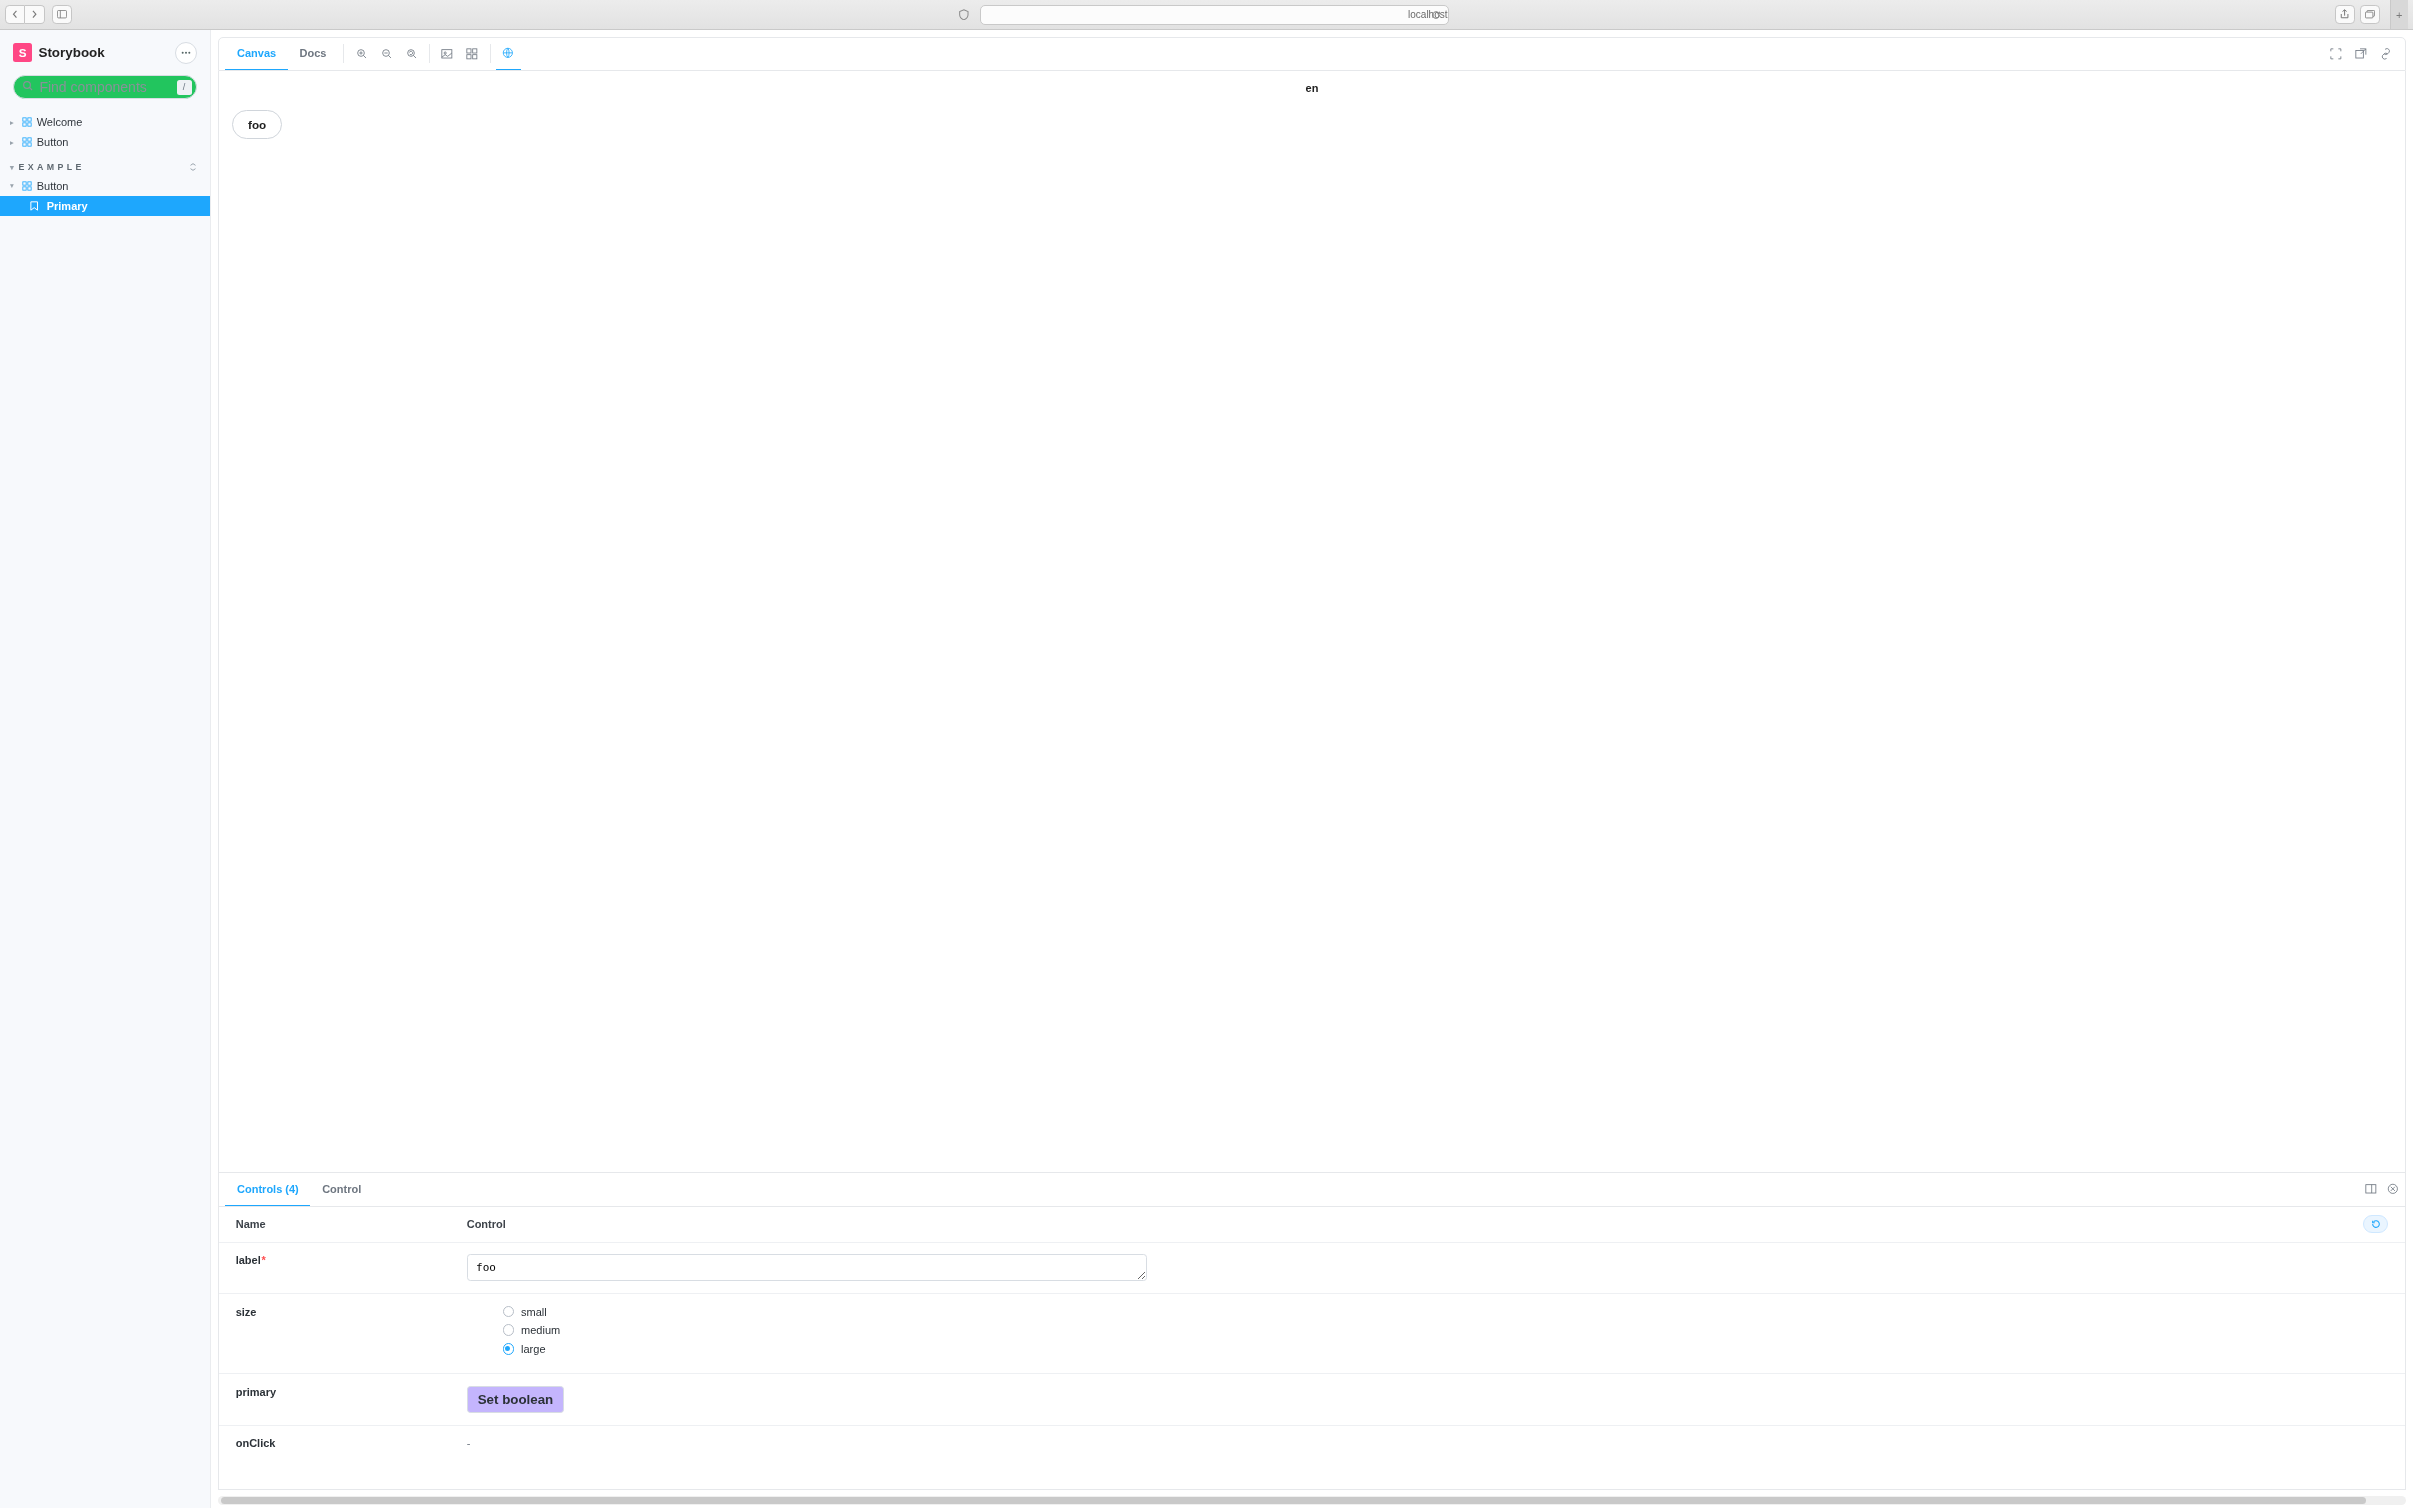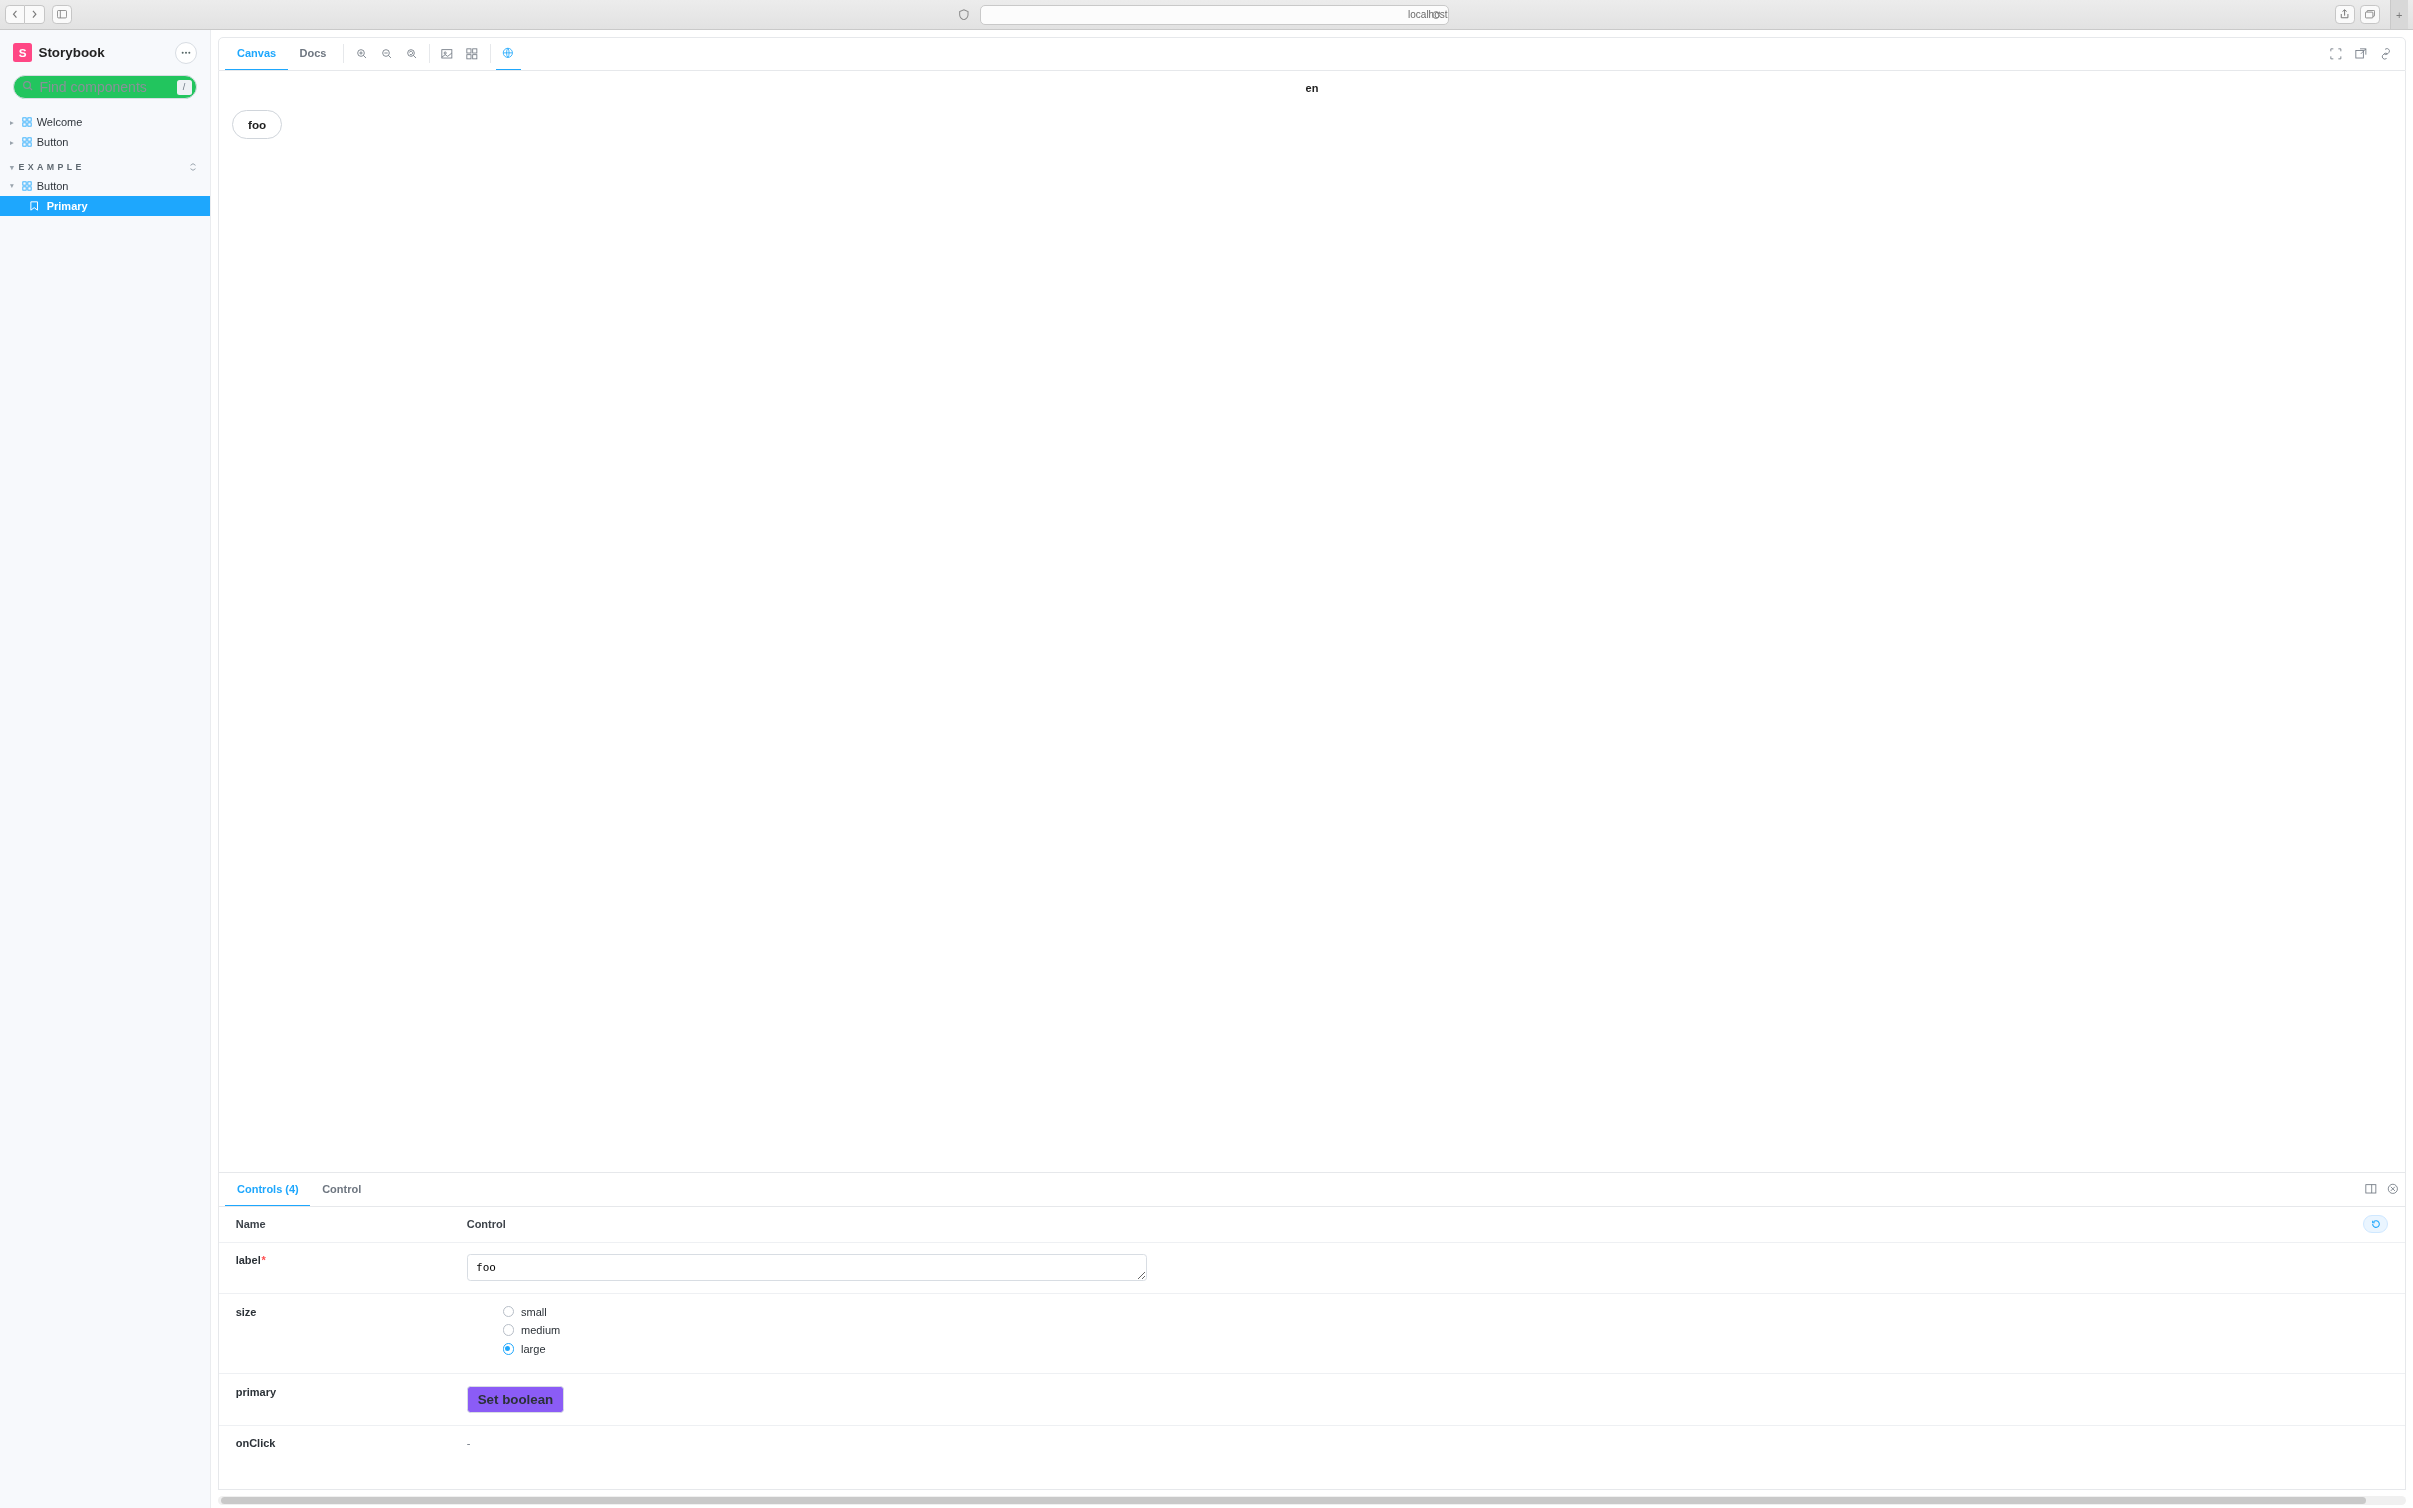--- a/index.html
+++ b/index.html
@@ -78,21 +78,21 @@
   .ctrl-name{ width:231px; font-weight:700; color:#2b3137;}
   .required{color:#ff4d4f; margin-left:0.8px;}
   .color-btn{ display:flex; align-items:center; gap:6.7px; border:0.8px solid #d8dde3; border-radius:3.4px; padding:5px 8.4px; color:#8a9199; background:#fff; width:201px; justify-content:space-between;}
   .color-swatch{ width:13.4px; height:13.4px; border:0.8px dashed #c9ced4; border-radius:2.5px; background:repeating-conic-gradient(#eee 0 25%, #fff 0 50%) 0 0/6.7px 6.7px;}
   .code-toggle{ color:#555; font-size:10px;}
   .text-input{ width:100%; max-width:680px; border:0.8px solid #d8dde3; border-radius:3.4px; padding:5.9px 8.4px; font-size:11px; resize:vertical; min-height:25px;}
   .radio-group label{ display:flex; align-items:center; gap:6.7px; margin-bottom:6.7px; font-size:11px; color:#2b3137;padding-left:36px;}
   .radio { appearance:none; width:11.7px; height:11.7px; border:1.3px solid #b7bec7; border-radius:50%; display:inline-block; position:relative;}
   .radio:checked{ border-color:#1ea7fd;}
   .radio:checked::after{ content:""; position:absolute; left:1.7px; top:1.7px; width:5px; height:5px; border-radius:50%; background:#1ea7fd;}
-  .bool-btn{ border:0.8px solid #d8dde3; border-radius:3.4px; background:#8b5cf6; padding:5px 10px; font-weight:600; color:#2b3137;}
+  .bool-btn{ border:0.8px solid #d8dde3; border-radius:3.4px; background:#c4b5fd; padding:5px 10px; font-weight:600; color:#2b3137;}
   .dash{ color:#6e7680;}
   .hscroll{ height:8.4px; background:#f0f0f0; margin:0 6.7px 3.4px; border-radius:5px; position:relative;}
   .hscroll::after{content:""; position:absolute; left:3.4px; top:0.8px; height:6.7px; width:98%; background:#c9c9c9; border-radius:5px;}
 
   svg { display:block; }
 </style>
 </head>
 <body>
 
 <div class="browser-chrome">

